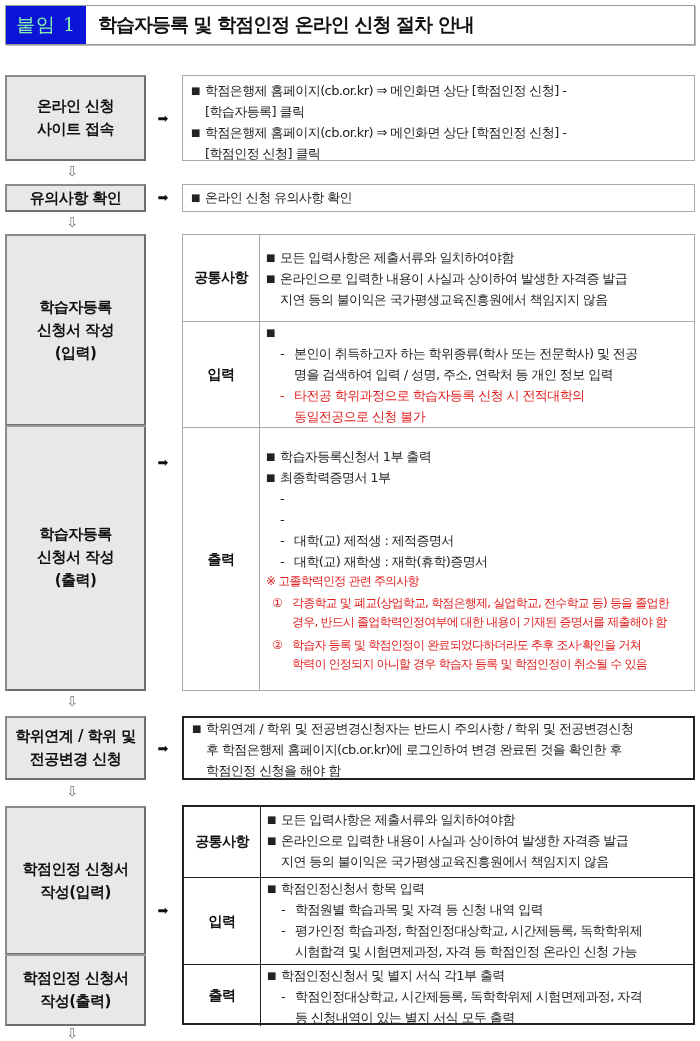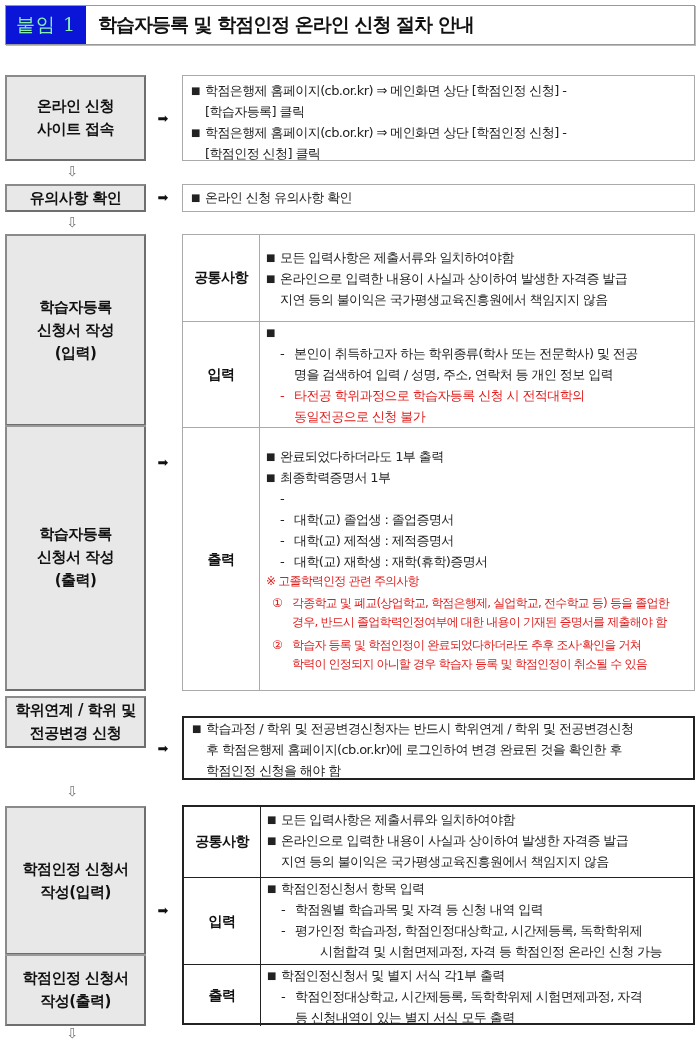--- a/index.html
+++ b/index.html
@@ -152,32 +152,31 @@
         </div>
       <div class="indent red" style="padding-left:28px;">동일전공으로 신청 불가</div>
     </div>
   </div>
 
   <div class="tbl-row" style="top:192px;height:263px;">
     <div class="tbl-label">출력</div>
     <div class="tbl-body" style="padding-top:18px;">
       <div class="bullet-line">
           <span class="bullet">■</span>
-          <span>완료되었다하더라도 1부 출력</span>
+          <span>학습자등록신청서 1부 출력</span>
         </div>
       <div class="bullet-line">
           <span class="bullet">■</span>
           <span>최종학력증명서 1부</span>
         </div>
       <div class="dash-line">
           <span class="dash">-</span>
         </div>
       <div class="dash-line">
           <span class="dash">-</span>
-          <span>대학(교) 졸업생 : 졸업증명서</span>
         </div>
       <div class="dash-line">
           <span class="dash">-</span>
           <span>대학(교) 제적생 : 제적증명서</span>
         </div>
       <div class="dash-line">
           <span class="dash">-</span>
           <span>대학(교) 재학생 : 재학(휴학)증명서</span>
         </div>
       <div class="red note">※ 고졸학력인정 관련 주의사항</div>
@@ -191,32 +190,32 @@
             <span class="num">②</span>
             <span>학습자 등록 및 학점인정이 완료되었다하더라도 추후 조사·확인을 거쳐</span>
           </div>
         <div style="padding-left:26px;">학력이 인정되지 아니할 경우 학습자 등록 및 학점인정이 취소될 수 있음</div>
       </div>
     </div>
   </div>
 </div>
 <div class="abs down-arrow" style="top:693px;">⇩</div>
 
-<div class="abs step" style="top:696px;height:52px;justify-content:center;">
+<div class="abs step" style="top:716px;height:64px;justify-content:center;">
   <div>
       <div>학위연계 / 학위 및</div>
        <div>전공변경 신청</div>
     </div>
 </div>
 <div class="abs right-arrow" style="top:742px;">➡</div>
 <div class="abs panel dark" style="top:716px;height:64px;">
   <div class="content" style="padding-top:0;">
     <div class="bullet-line">
         <span class="bullet">■</span>
-        <span>학습과정 / 학위 및 전공변경신청자는 반드시 학위연계 / 학위 및 전공변경신청</span>
+        <span>학위연계 / 학위 및 전공변경신청자는 반드시 주의사항 / 학위 및 전공변경신청</span>
       </div>
     <div class="indent">후 학점은행제 홈페이지(cb.or.kr)에 로그인하여 변경 완료된 것을 확인한 후</div>
     <div class="indent">학점인정 신청을 해야 함</div>
   </div>
 </div>
 <div class="abs down-arrow" style="top:783px;">⇩</div>
 
 <div class="abs step" style="top:806px;height:149px;">
   <div>
       <div>학점인정 신청서</div>
@@ -255,21 +254,21 @@
           <span>학점인정신청서 항목 입력</span>
         </div>
       <div class="dash-line">
           <span class="dash">-</span>
           <span>학점원별 학습과목 및 자격 등 신청 내역 입력</span>
         </div>
       <div class="dash-line">
           <span class="dash">-</span>
           <span>평가인정 학습과정, 학점인정대상학교, 시간제등록, 독학학위제</span>
         </div>
-      <div class="indent" style="padding-left:28px;text-align:center;">시험합격 및 시험면제과정, 자격 등 학점인정 온라인 신청 가능</div>
+      <div class="indent" style="padding-left:28px;">시험합격 및 시험면제과정, 자격 등 학점인정 온라인 신청 가능</div>
     </div>
   </div>
   <div class="tbl-row" style="top:157px;height:61px;">
     <div class="tbl-label">출력</div>
     <div class="tbl-body" style="padding-top:0;">
       <div class="bullet-line">
           <span class="bullet">■</span>
           <span>학점인정신청서 및 별지 서식 각1부 출력</span>
         </div>
       <div class="dash-line">

